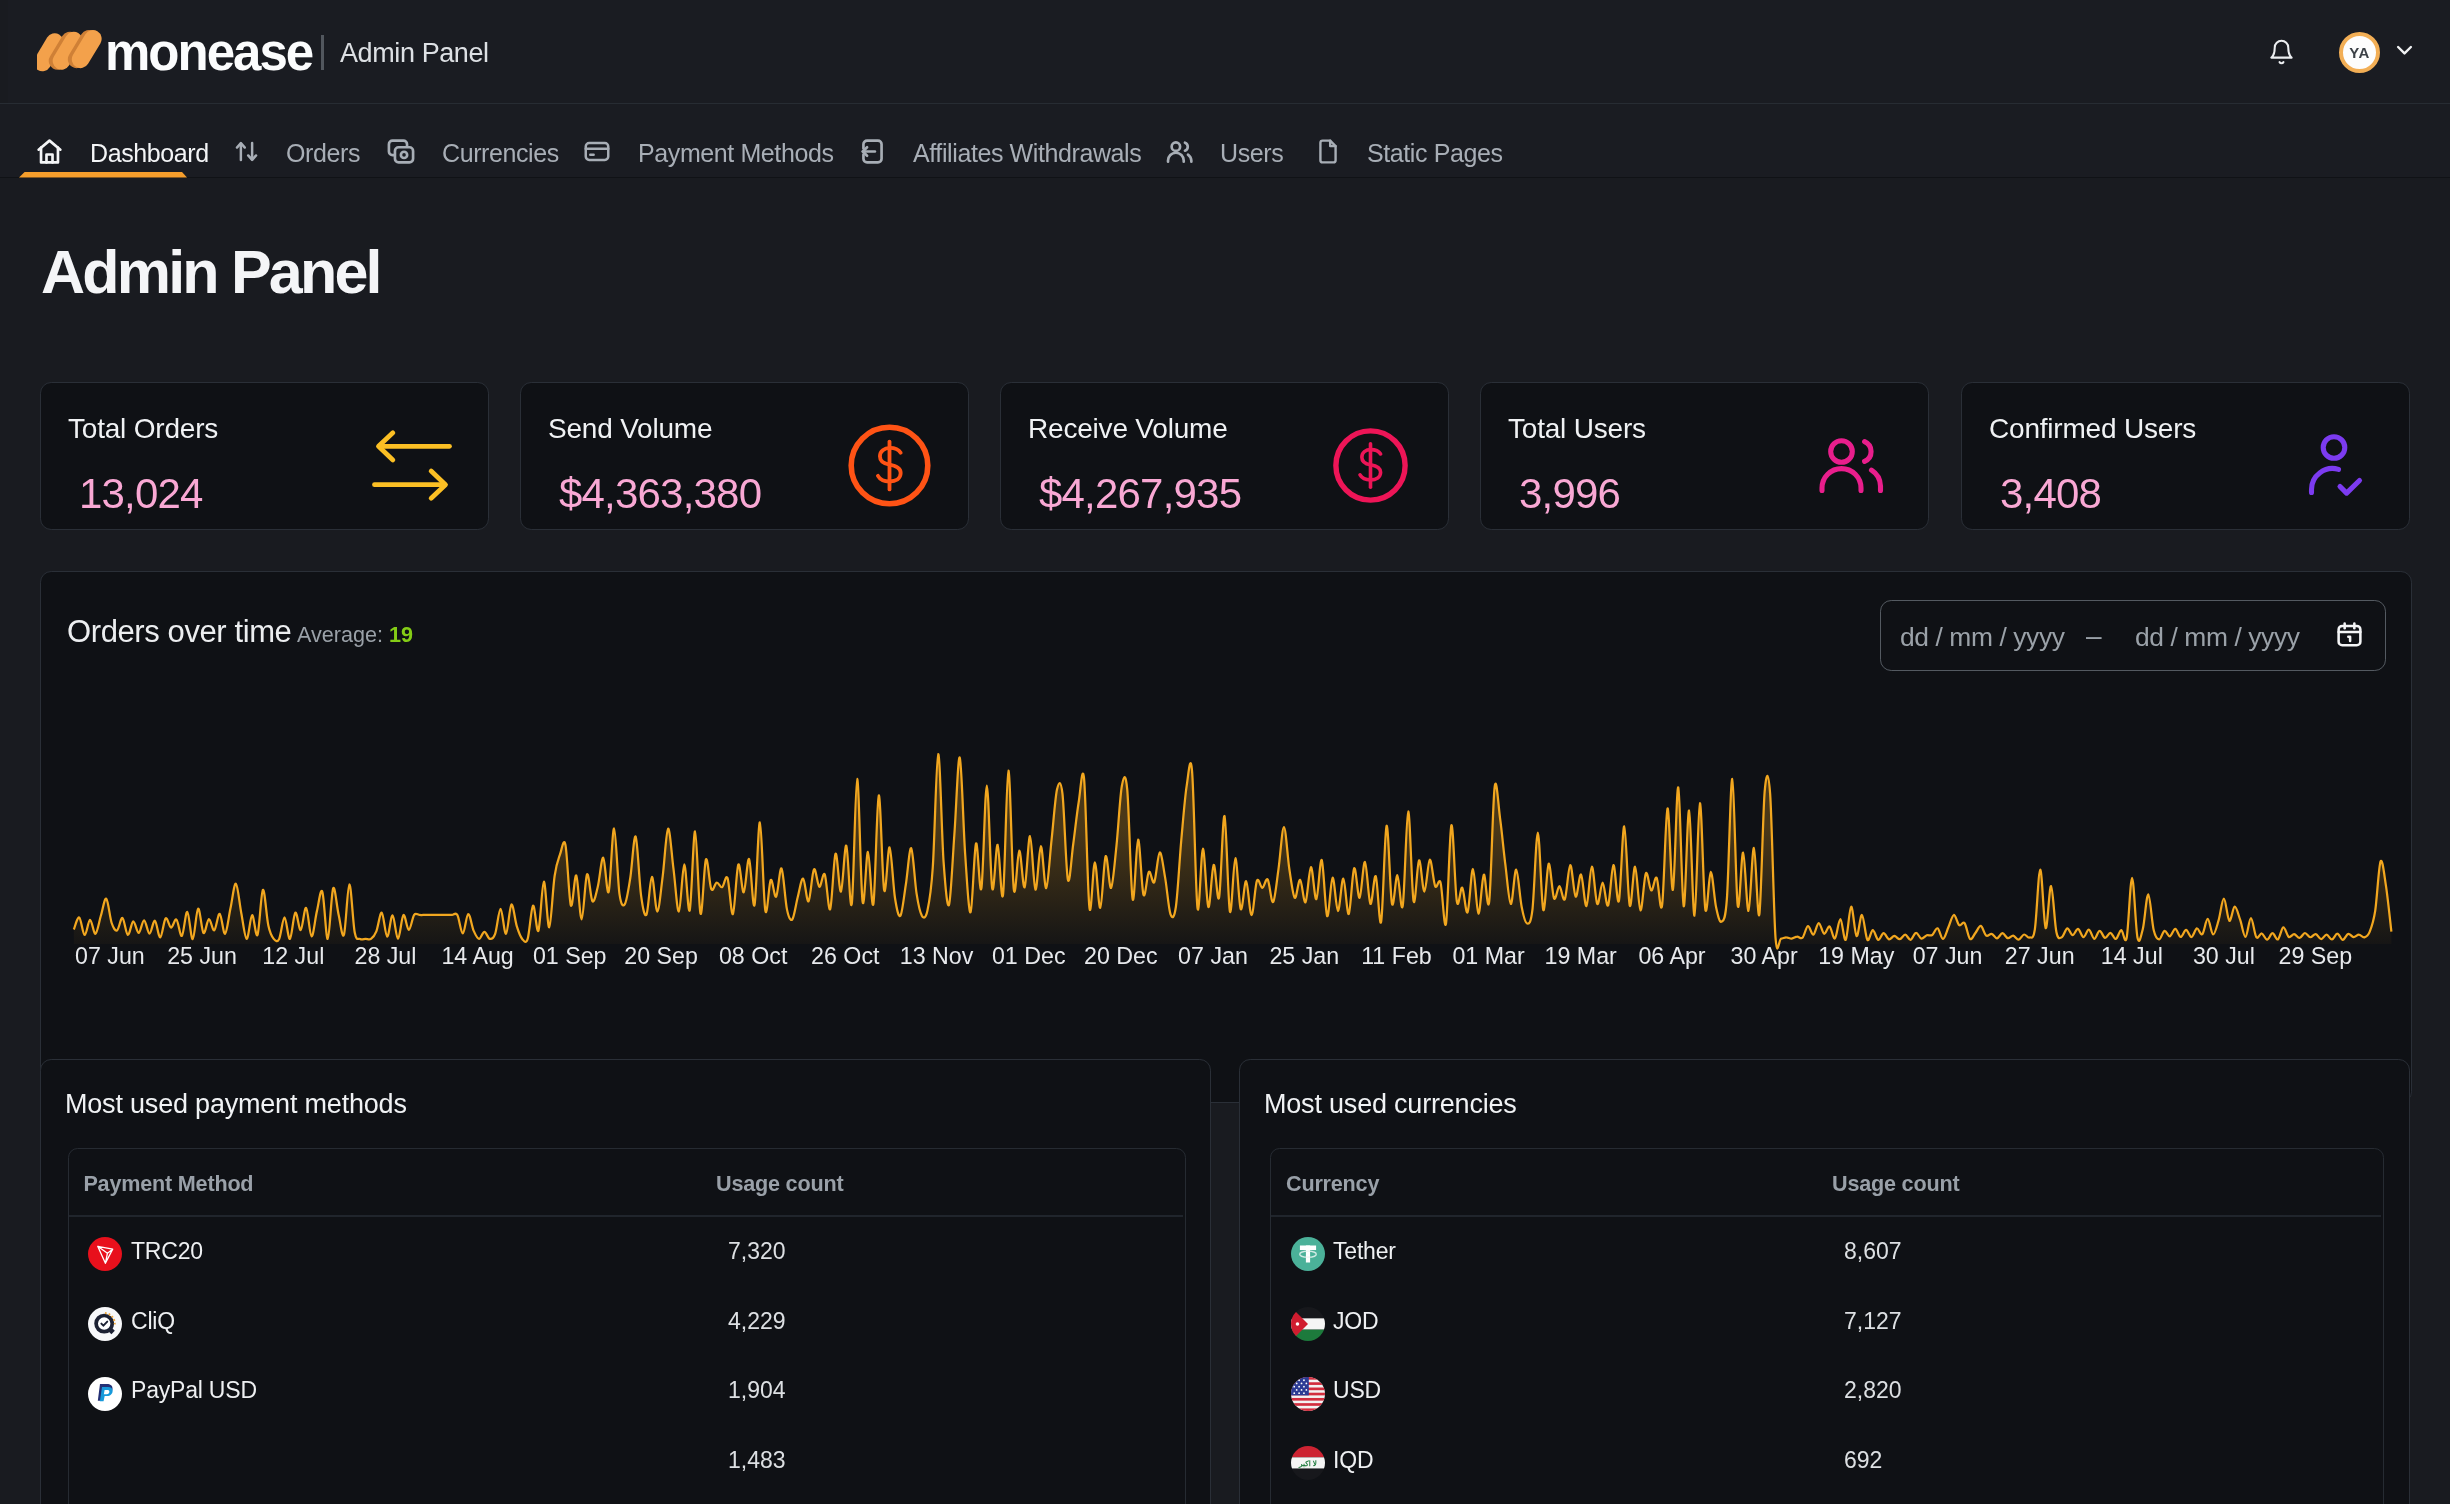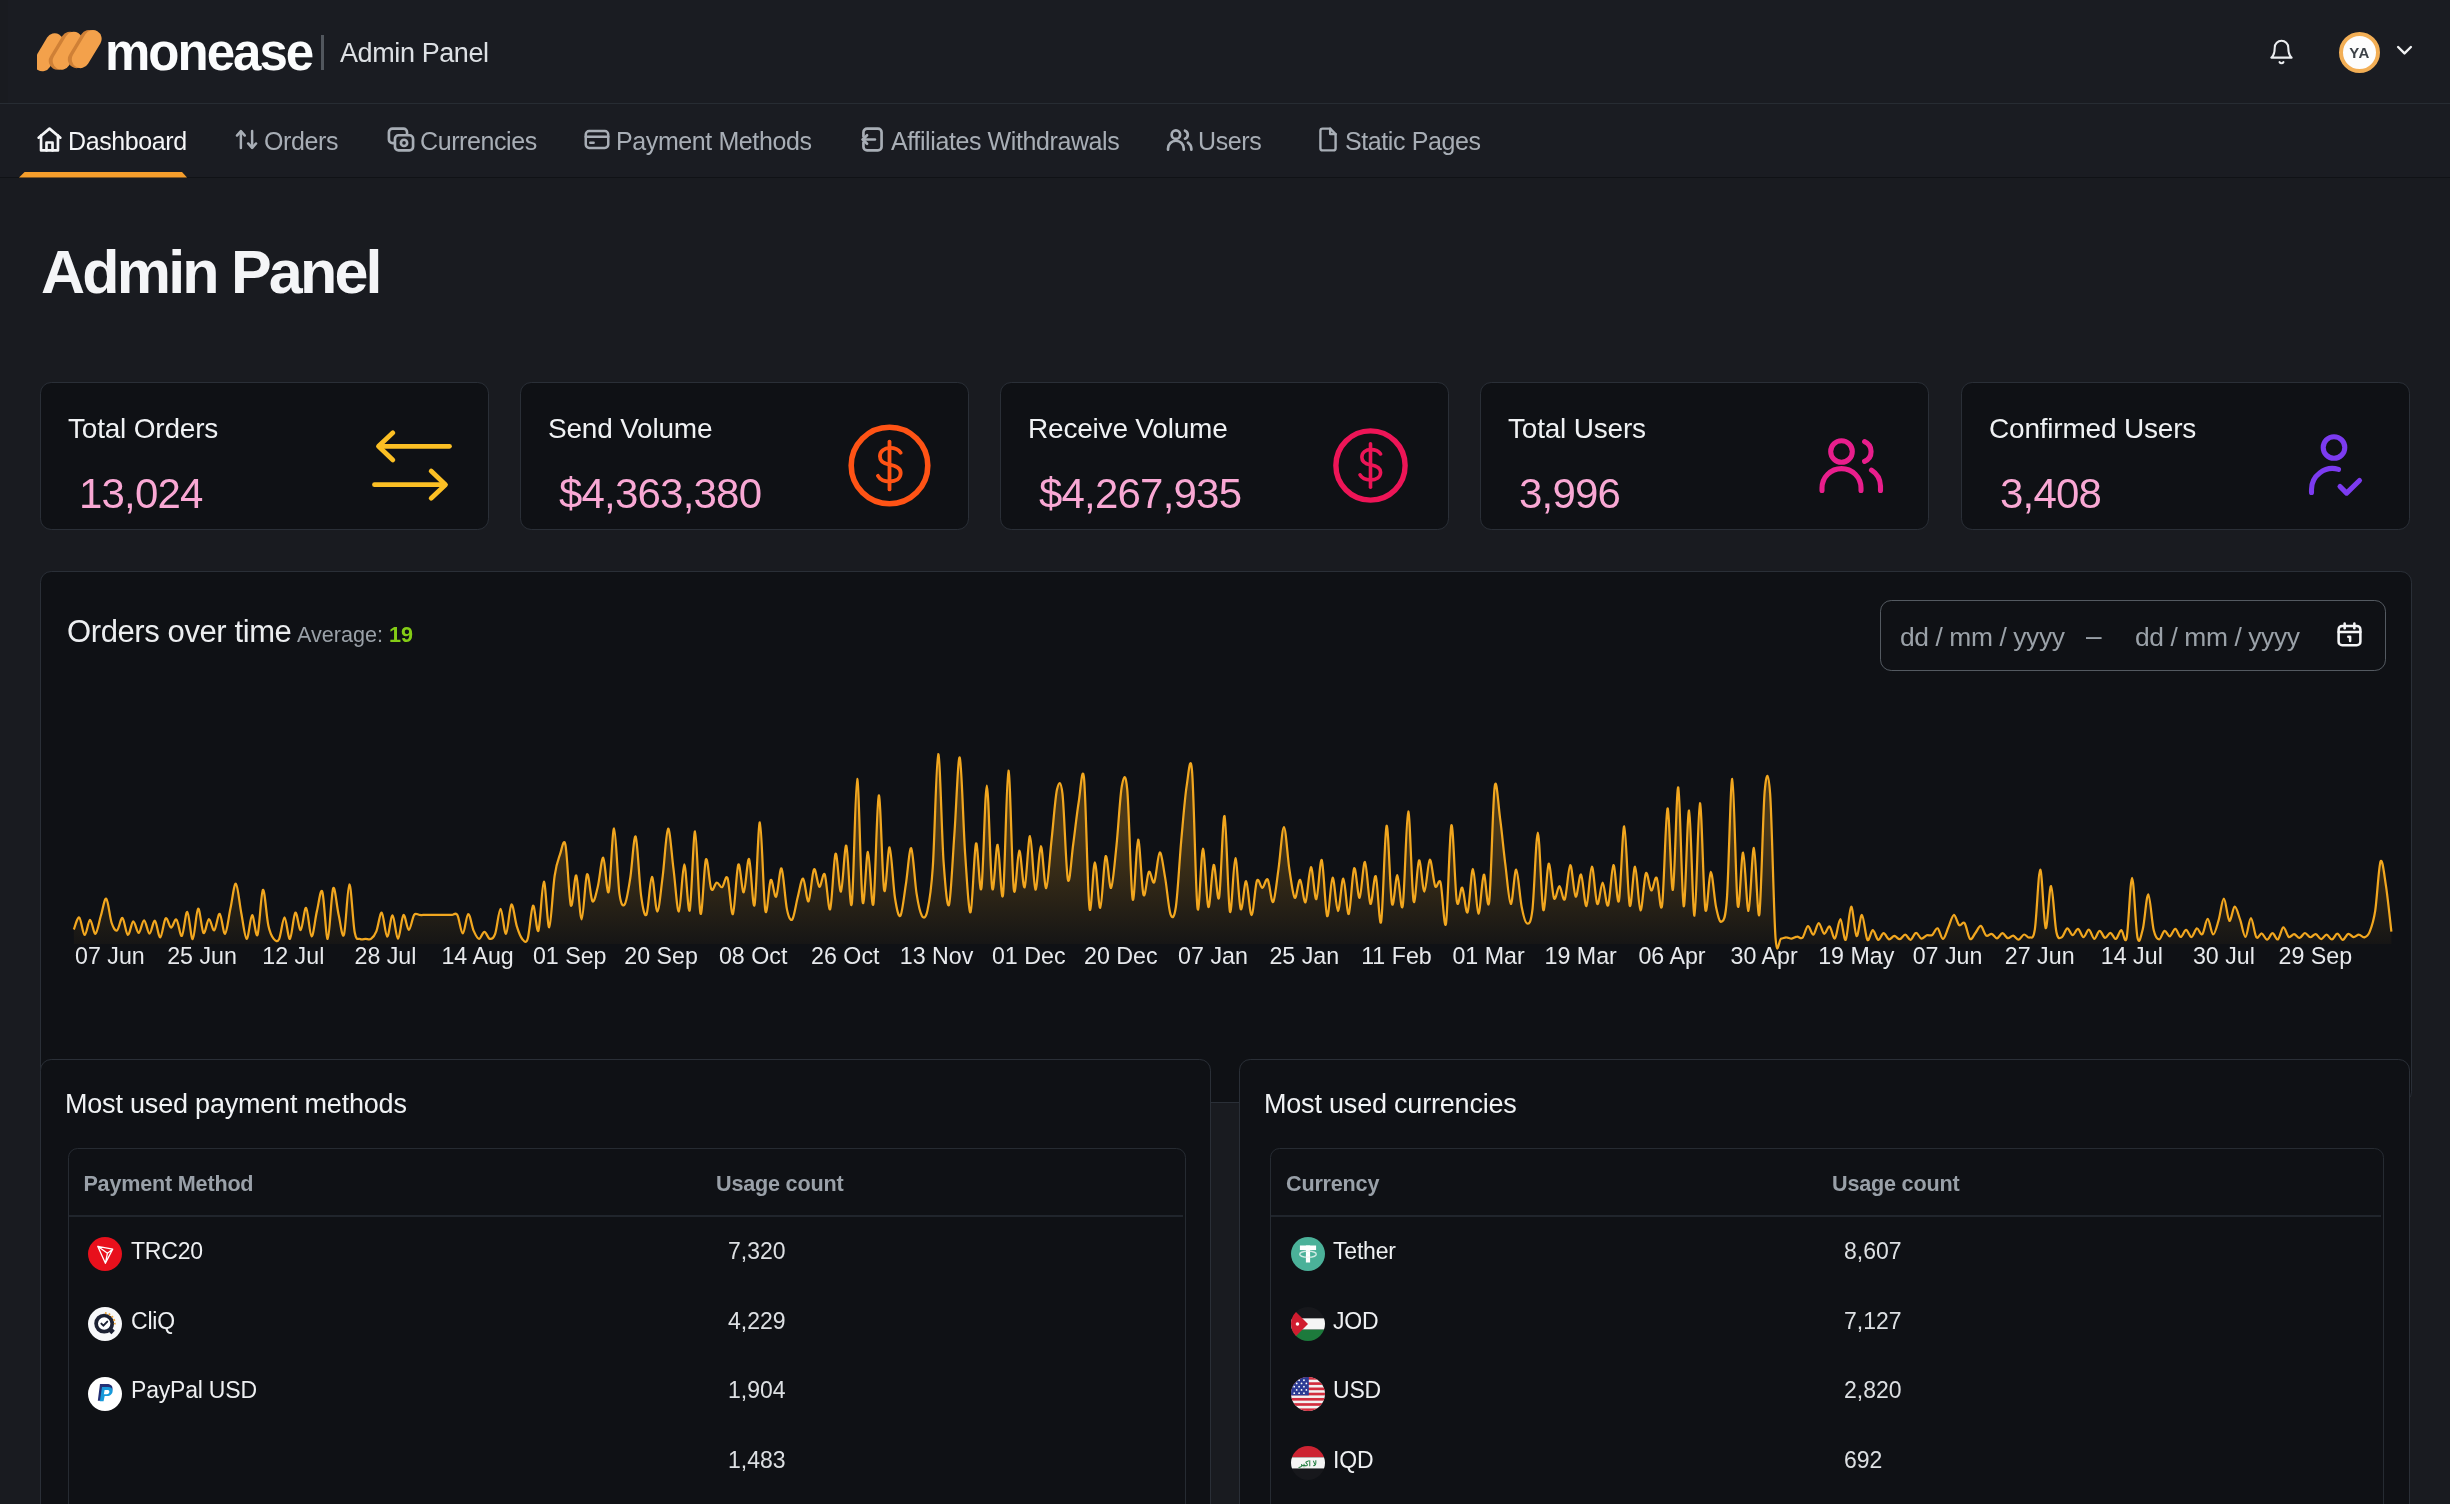--- a/index.html
+++ b/index.html
@@ -1,21 +1,21 @@
 <!DOCTYPE html>
 <html style="font-size:13px"><head><meta charset="utf-8">
 <style>
 * { margin:0; padding:0; box-sizing:border-box; }
 html,body { width:2450px; height:1505px; background:#191b20; overflow:hidden;
   font-family:"Liberation Sans", sans-serif; }
 .abs { position:absolute; }
 #header { position:absolute; left:8px; top:0; width:2450px; height:103px; background:#1a1c22; }
 #nav { position:absolute; left:0; top:103px; width:2450px; height:75px; background:#1a1c22;
   border-top:1.6px solid #272c33; border-bottom:1.6px solid #101216; }
-.navitem { position:absolute; display:flex; align-items:center; gap:4px; height:71px; top:0;
+.navitem { position:absolute; display:flex; align-items:center; gap:26px; height:71px; top:12px;
   color:#a8aeb6; font-size:25px; letter-spacing:-0.4px; }
 .navitem.active { color:#f4f5f7; }
 .navitem span { position:relative; top:2.4px; }
 .card { position:absolute; top:382px; width:449px; height:148px; background:#0f1115;
   border:1.6px solid #2a2f37; border-radius:11.2px; }
 .ctitle { position:absolute; left:27px; top:30px; font-size:28px; color:#f0f2f4; letter-spacing:-0.2px; }
 .cval { position:absolute; left:38px; top:87px; font-size:42px; color:#f9a8d4; letter-spacing:-0.8px; }
 .panel { position:absolute; background:#0f1115; border:1.6px solid #2a2f37; border-radius:11.2px; }
 .ptitle { font-size:27px; color:#f0f2f4; position:absolute; letter-spacing:-0.2px; }
 .tbox { position:absolute; border:1.6px solid #262b32; border-radius:9.6px; }

